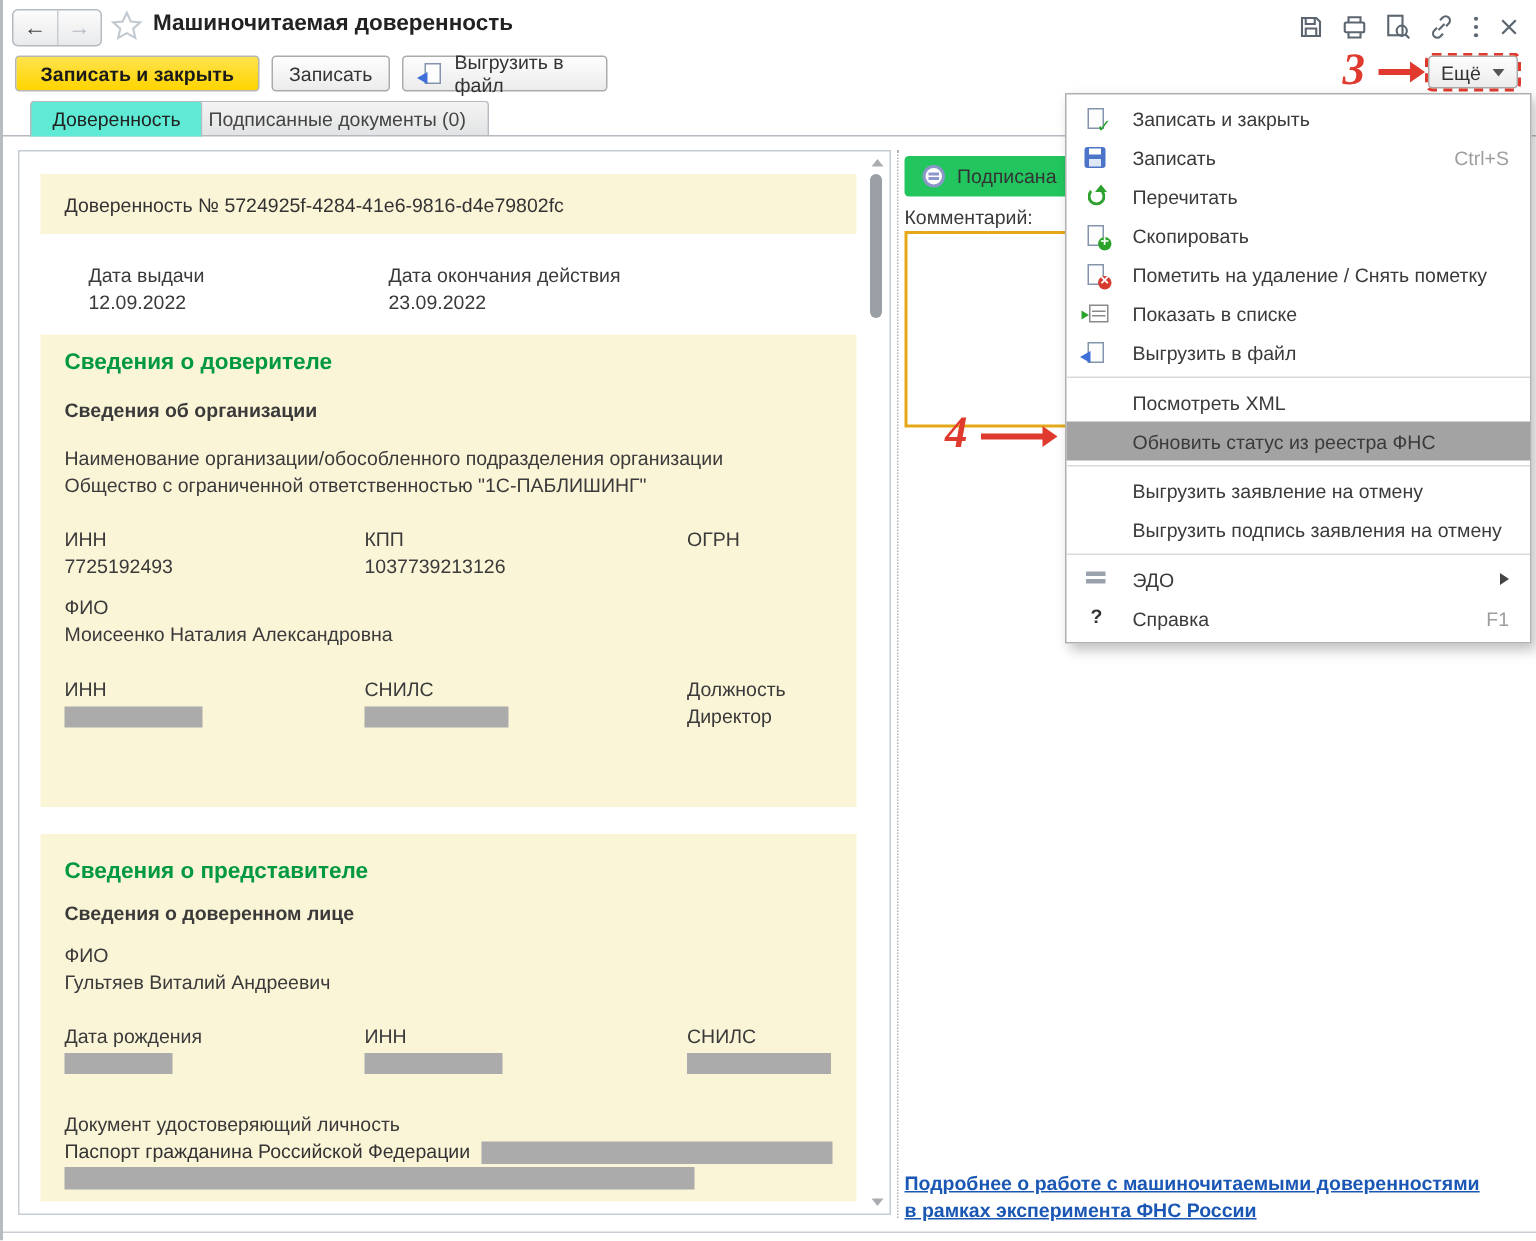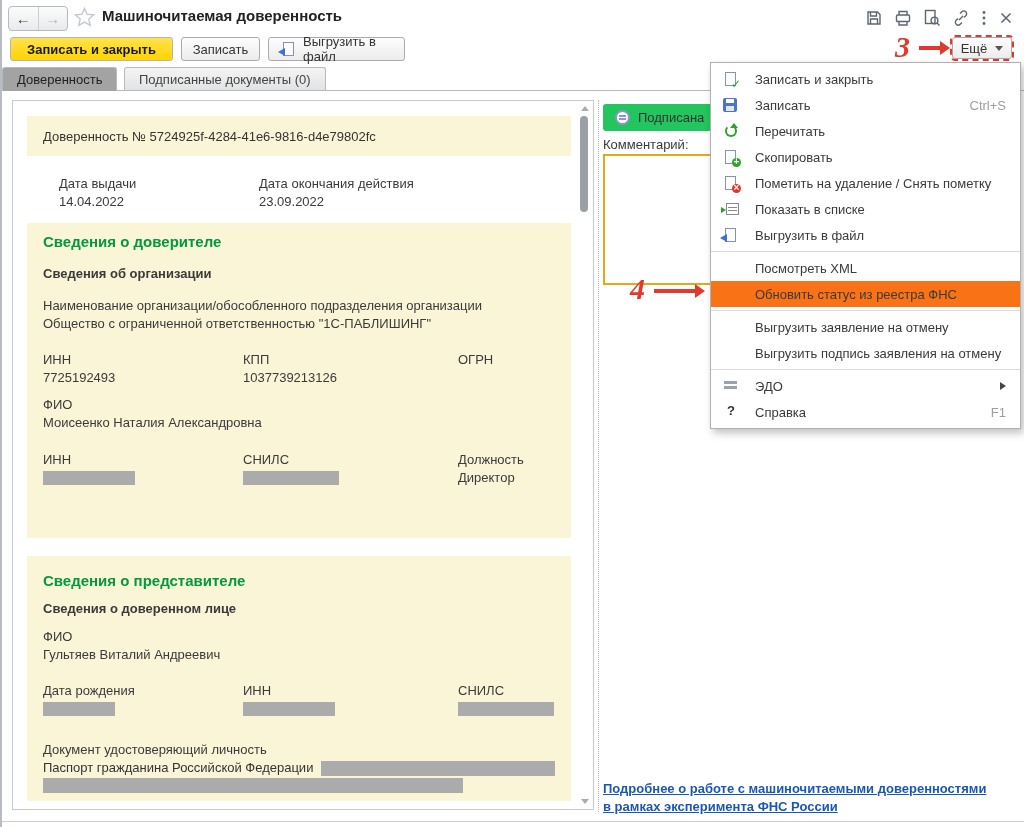--- a/index.html
+++ b/index.html
@@ -29,21 +29,21 @@
   .btn.export{left:266px;width:137px;}
   .btn.more{left:950px;top:37px;width:60px;height:22px;padding:0 8px;
             outline:2px dashed #e03a2f;outline-offset:0px;}
   .caret-down{width:0;height:0;border-left:4px solid transparent;border-right:4px solid transparent;
               border-top:5px solid #555;margin-left:2px;}
 
   
   .tab{position:absolute;top:67px;height:23px;display:flex;align-items:center;padding:0 14px;
        box-sizing:border-box;border:1px solid #b5bac0;border-bottom:none;border-radius:3px 3px 0 0;
        font-size:13px;}
-  .tab.active{left:0;background:#a3a3a3;z-index:3;height:24px;color:#222;}
+  .tab.active{left:18px;background:#5eead4;z-index:3;height:24px;color:#222;}
   .tab.inactive{left:122px;background:linear-gradient(#f4f4f4,#e2e3e4);color:#444;}
   .tabline{left:0;top:90px;width:1024px;height:1px;background:#b5bac0;}
 
   
   .doc-panel{left:10px;top:100px;width:582px;height:710px;border:1px solid #c6ccd4;background:#fff;box-sizing:border-box;}
   .band{position:absolute;left:14px;width:544px;background:#fbf5d8;}
   .band1{top:15px;height:40px;display:flex;align-items:center;padding:0 16px;box-sizing:border-box;}
   .dates{position:absolute;left:14px;top:74px;width:544px;padding:0 16px;box-sizing:border-box;}
   .dates .row3 > div{line-height:18px;}
   .band2{top:122px;height:315px;}
@@ -75,21 +75,21 @@
   .comment-label{left:601px;top:137px;color:#3a3a3a;}
   .comment-box{left:601px;top:154px;width:413px;height:131px;border:2px solid #e5a918;background:#fff;box-sizing:border-box;}
   .fns-link{left:601px;top:780px;width:430px;color:#1a57b5;font-weight:bold;line-height:18px;cursor:pointer;}
   .fns-link div{text-decoration:underline;}
   .bottomline{left:0;top:821px;width:1024px;height:1px;background:#c8ced4;}
 
   
   .menu{left:708px;top:62px;width:311px;background:#fff;border:1px solid #b0b0b0;z-index:10;
         box-shadow:3px 4px 8px rgba(0,0,0,.25);padding:3px 0;box-sizing:border-box;}
   .menu-item{position:relative;height:26px;display:flex;align-items:center;padding-left:44px;padding-right:14px;color:#3a3a3a;}
-  .menu-item.highlighted{background:#f97316;}
+  .menu-item.highlighted{background:#a3a3a3;}
   .menu-shortcut{margin-left:auto;color:#9e9e9e;}
   .menu-sep{height:1px;background:#dadada;margin:3px 0;}
   .menu-subarrow{margin-left:auto;width:0;height:0;border-top:4px solid transparent;border-bottom:4px solid transparent;border-left:6px solid #444;}
 
   
   .ic{position:relative;display:block;width:16px;height:16px;}
   .menu-item > .ic{position:absolute;left:12px;top:5px;}
   .ic.page::before{content:"";position:absolute;left:2px;top:1px;width:9px;height:12px;background:#fdfdfd;border:1px solid #8494ad;}
   .ic.check::after{content:"✓";position:absolute;right:-2px;bottom:-4px;font-size:12px;font-weight:bold;color:#27a22e;}
   .ic.plusb::after{content:"+";position:absolute;right:-2px;bottom:-2px;width:9px;height:9px;line-height:8px;text-align:center;
@@ -207,21 +207,21 @@
       <span>Доверенность № 5724925f-4284-41e6-9816-d4e79802fc</span>
     </div>
 
     <div class="dates">
       <div class="row3">
         <div>Дата выдачи</div>
         <div>Дата окончания действия</div>
         <div></div>
       </div>
       <div class="row3">
-        <div>14.04.2022</div>
+        <div>12.09.2022</div>
         <div>23.09.2022</div>
         <div></div>
       </div>
     </div>
 
     <div class="band band2">
       <div class="sec-h" style="margin-top:8px;">Сведения о доверителе</div>
       <div class="sub-h" style="margin-top:12px;">Сведения об организации</div>
       <div class="line" style="margin-top:14px;">Наименование организации/обособленного подразделения организации</div>
       <div class="line">Общество с ограниченной ответственностью "1С-ПАБЛИШИНГ"</div>

